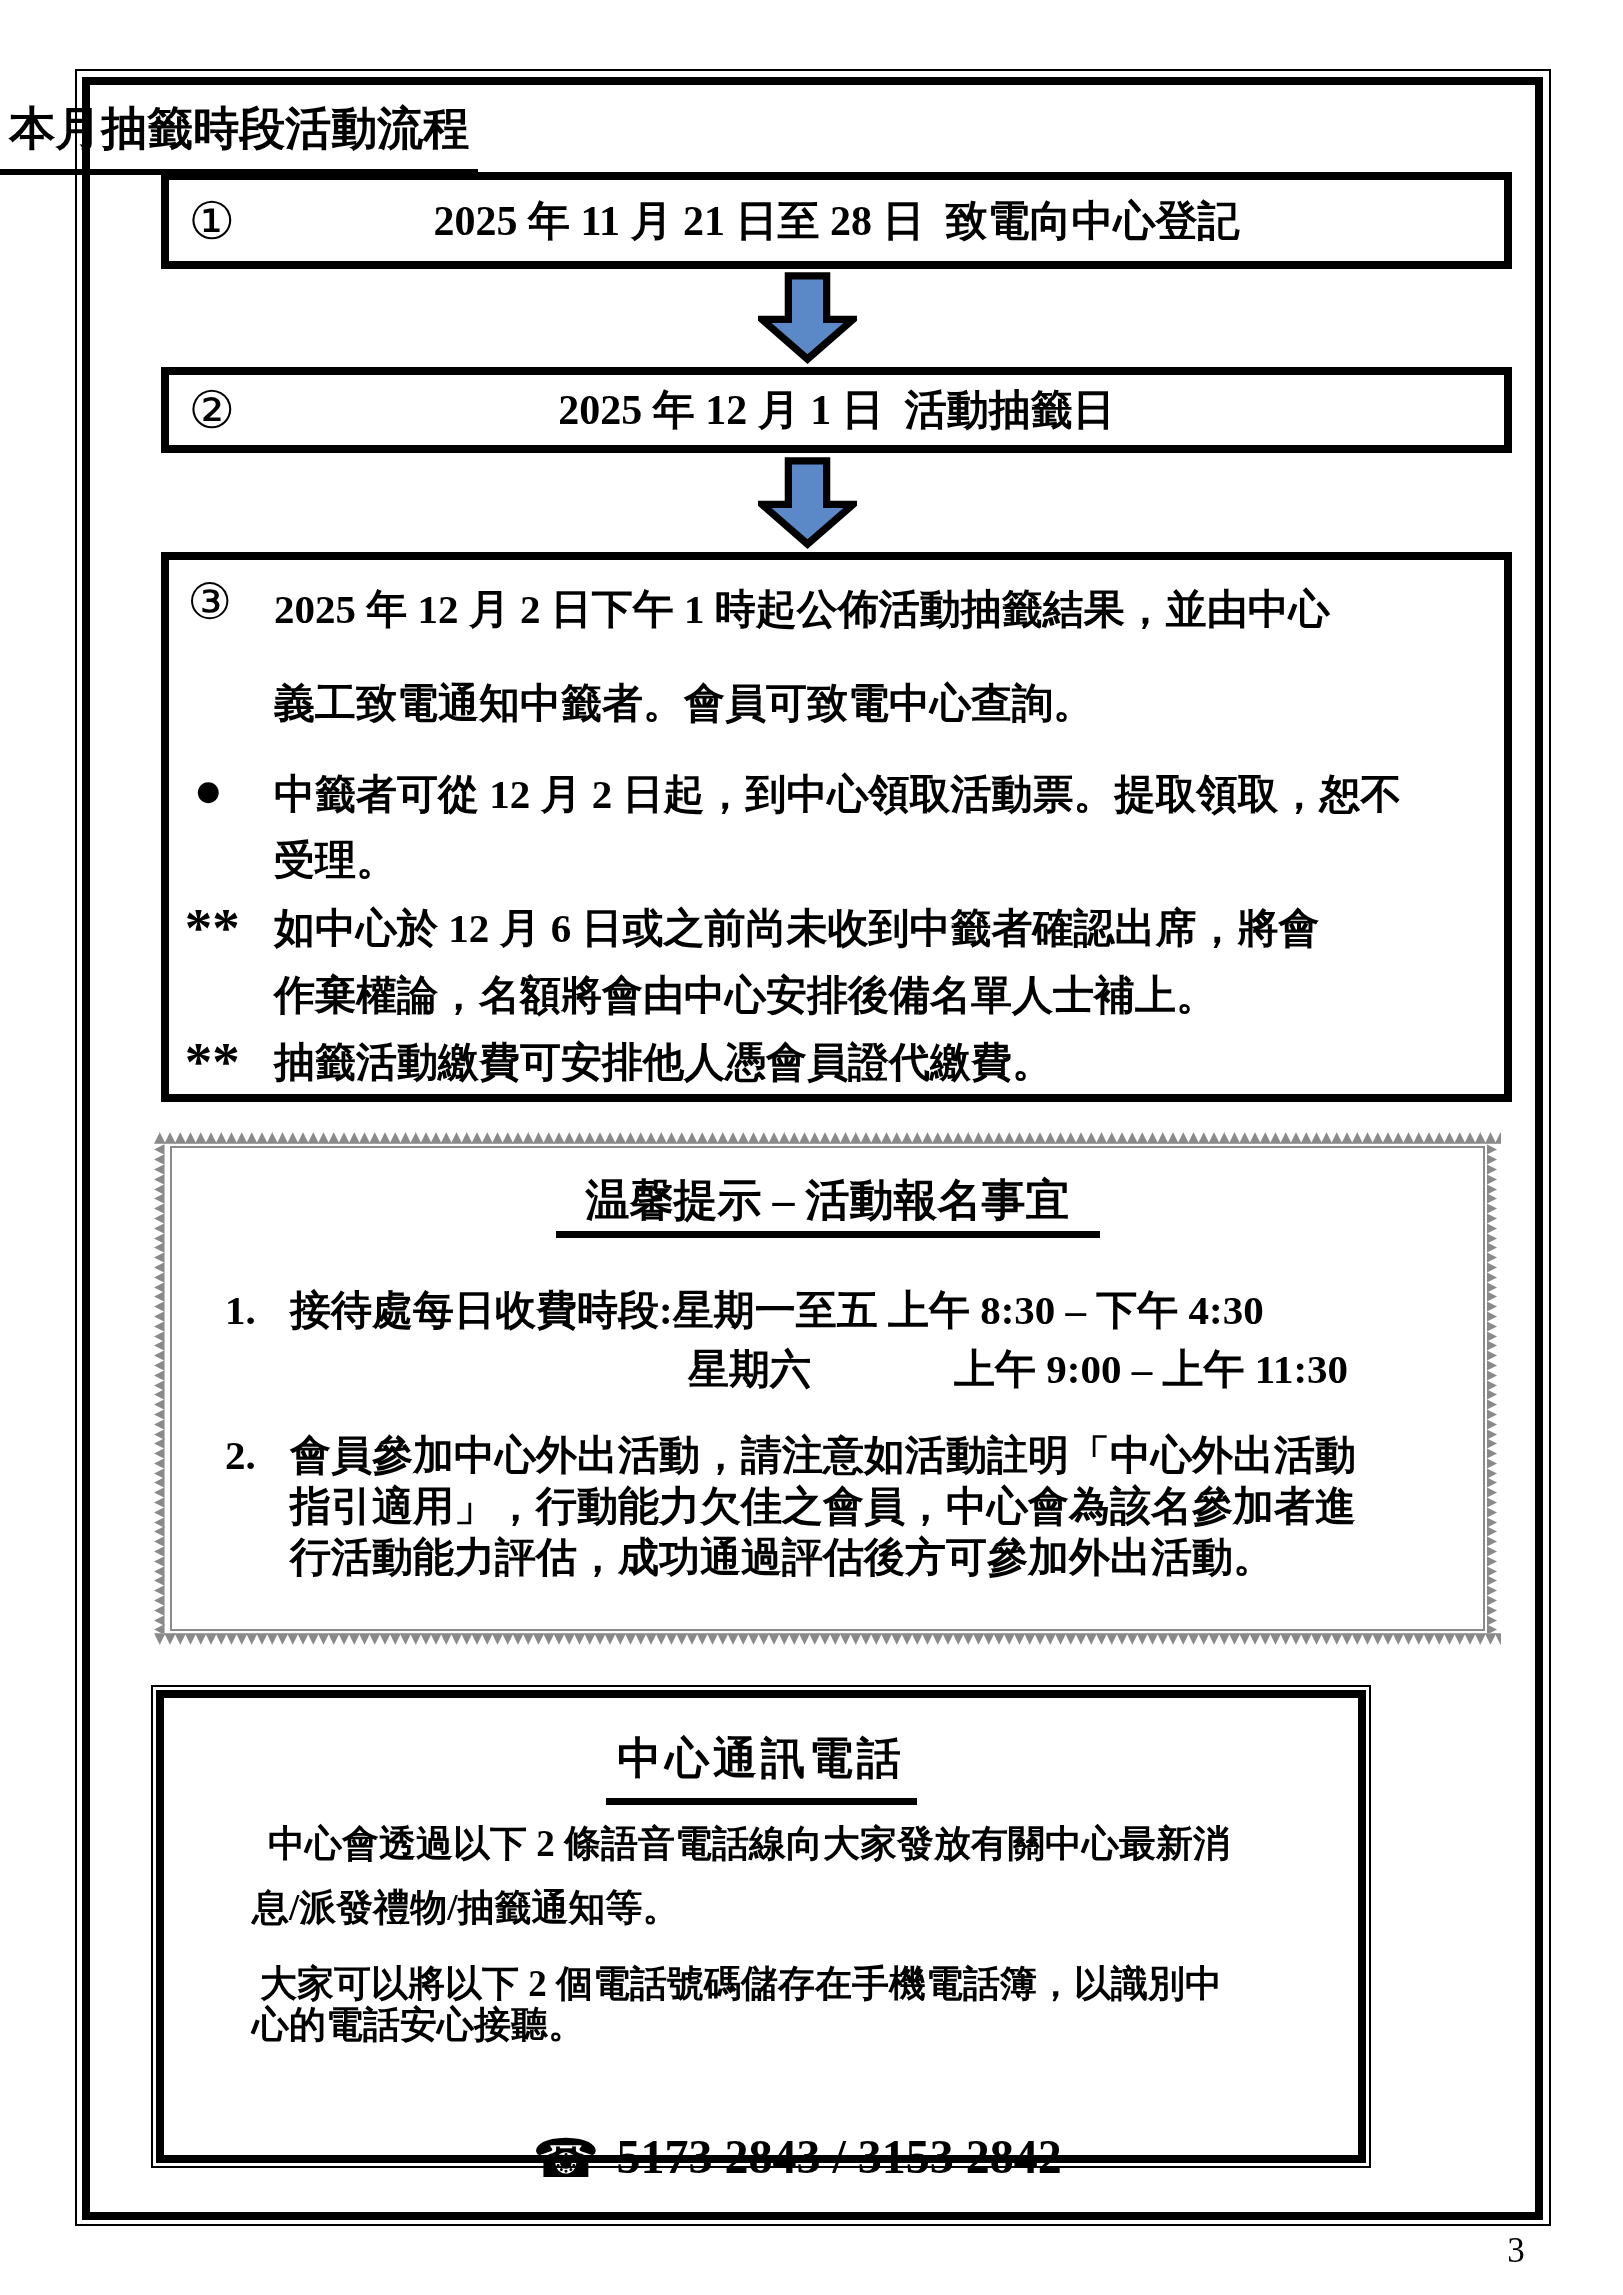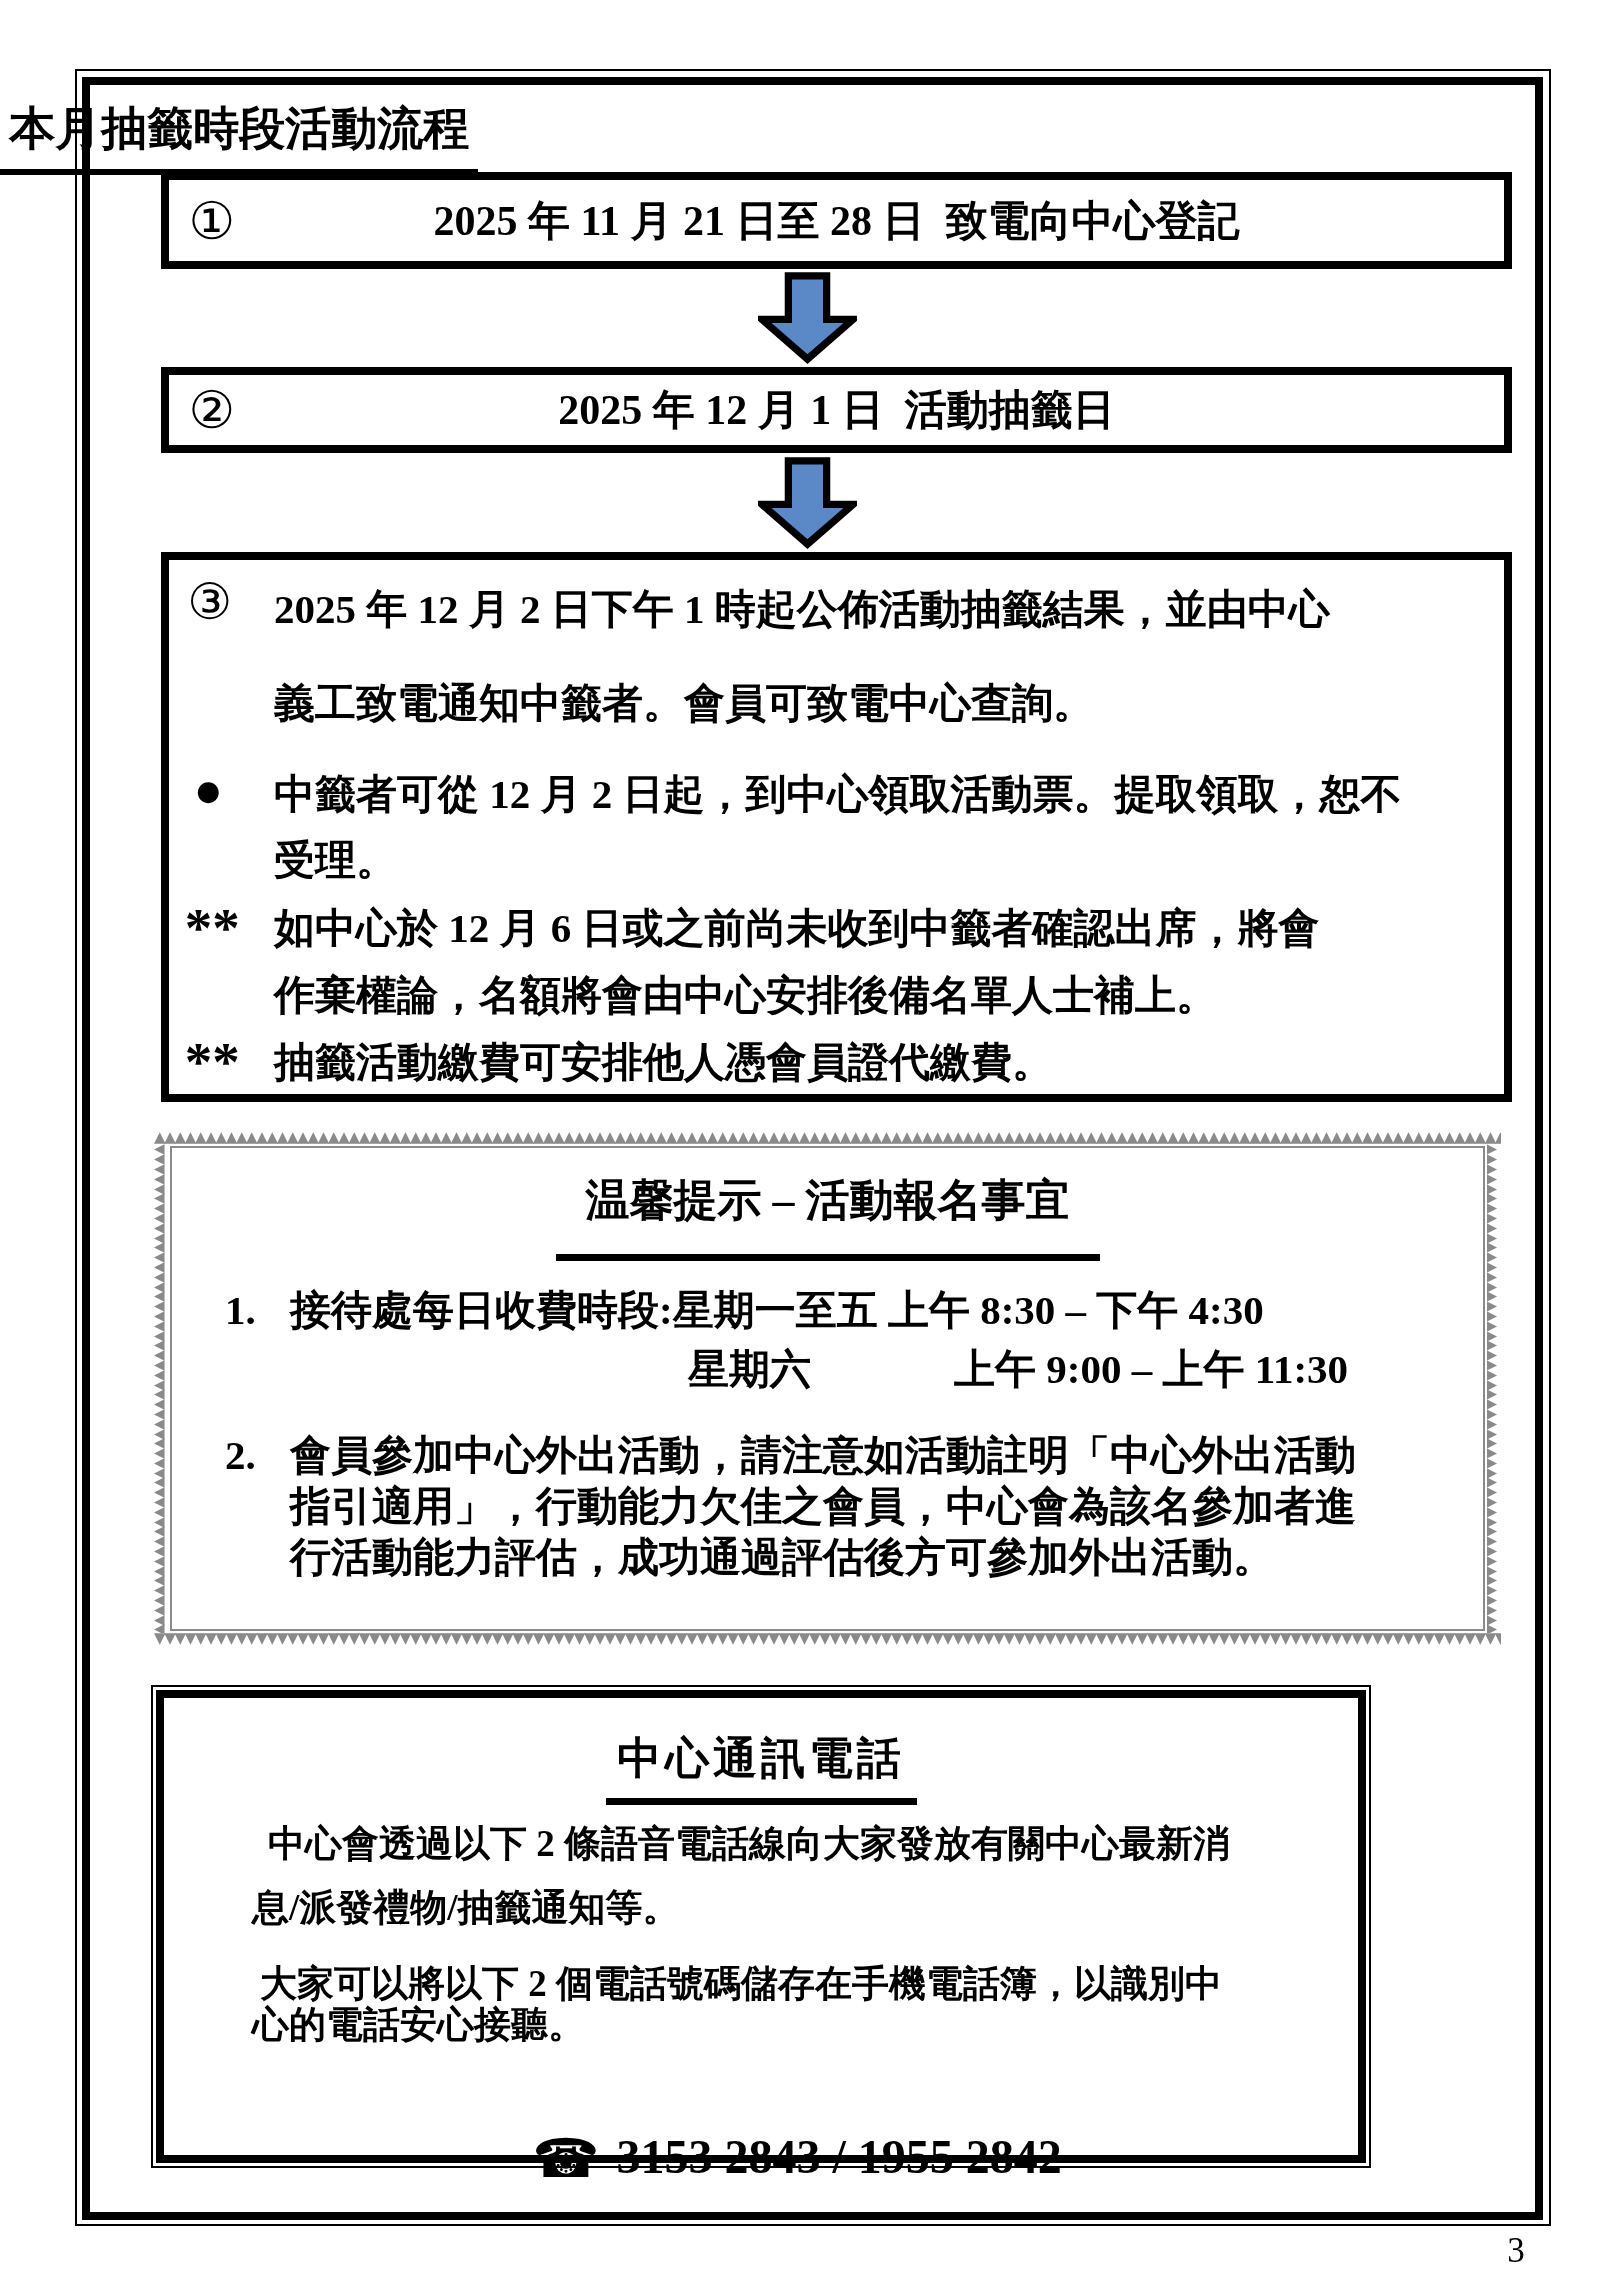--- a/index.html
+++ b/index.html
@@ -27,21 +27,21 @@
   .arrow{width:99px;height:93px;}
   
   .tips{left:154px;top:1130px;width:1347px;height:517px;}
   .saw{position:absolute;color:#8A8A8A;font-family:"DejaVu Sans",sans-serif;overflow:hidden;}
   .saw-h{left:0;right:0;height:15.7px;font-size:15px;line-height:14.4px;letter-spacing:-1.3px;white-space:nowrap;}
   .saw-v{top:14.4px;bottom:14.4px;width:14.4px;font-size:13.7px;line-height:9.8px;word-break:break-all;letter-spacing:0;}
   .tips-innerline{position:absolute;left:16.4px;top:16.4px;right:16.4px;bottom:16.4px;
         border:2px solid #8A8A8A;}
   .sec-title{left:0;right:0;text-align:center;}
   .sec-title span{display:inline-block;font-size:44px;font-weight:bold;
-        border-bottom:7.2px solid #000;padding:0 30px 24px 30px;white-space:pre;}
+        border-bottom:7.2px solid #000;padding:0 30px 1px 30px;white-space:pre;}
   
   .phone{left:151px;top:1685px;width:1220px;height:483px;border:2.6px solid #000;box-sizing:border-box;}
   .phone-inner{position:absolute;left:3.3px;top:3.3px;right:3.3px;bottom:3.3px;border:8.5px solid #000;}
   .phone-line{left:0;right:0;top:385px;text-align:center;font-weight:bold;font-size:48px;white-space:pre;}
   .phone-line .tel{font-family:"DejaVu Sans","Liberation Serif",serif;font-size:54px;
         vertical-align:-3.9px;margin-right:17px;font-weight:normal;}
   .page-num{left:1493px;top:2231px;width:46px;text-align:center;font-size:35px;}
 </style>
 </head>
 <body>
@@ -126,20 +126,20 @@
     <div class="abs sec-title" style="top:42px;">
       <span style="letter-spacing:3.9px;padding:0 11.8px 9.8px 11.8px;">中心通訊電話</span>
     </div>
 
     <div class="line t57" style="left:99px;top:135px;margin-left:16px;">中心會透過以下 2 條語音電話線向大家發放有關中心最新消</div>
     <div class="line t57" style="left:99px;top:199px;">息/派發禮物/抽籤通知等。</div>
     <div class="line t57" style="left:99px;top:275px;margin-left:8px;">大家可以將以下 2 個電話號碼儲存在手機電話簿，以識別中</div>
     <div class="line t57" style="left:99px;top:316px;">心的電話安心接聽。</div>
 
     <div class="abs phone-line">
-      <span class="tel">☎</span><span>3153 2843 / 1955 2842</span>
+      <span class="tel">☎</span><span>5173 2843 / 3153 2842</span>
     </div>
   </div>
 
   <div class="abs page-num">3</div>
 
 </div>
 
 
 </body></html>

